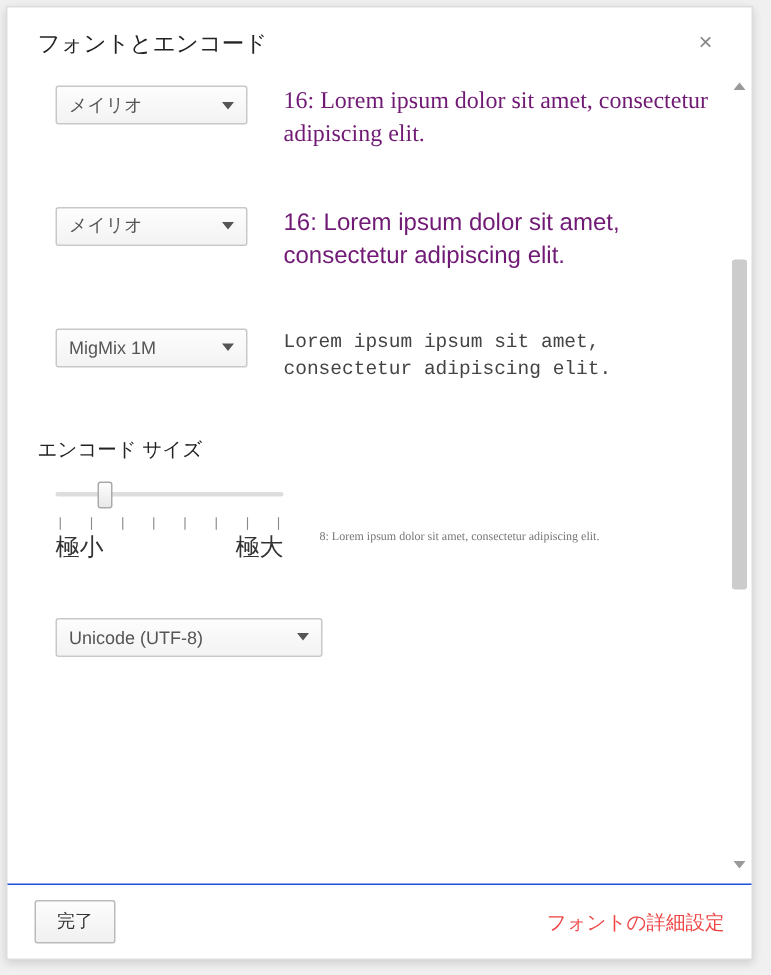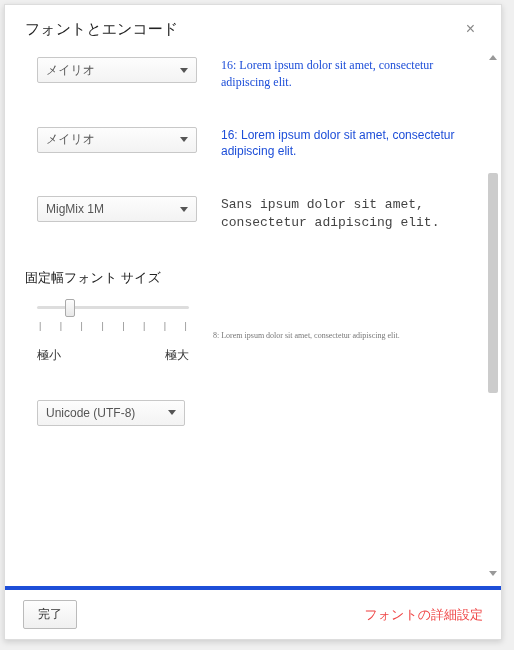--- a/index.html
+++ b/index.html
@@ -58,47 +58,47 @@
       color: #222;
       margin-bottom: 10px;
       display: block;
     }
     .section-row {
       display: flex;
       align-items: flex-start;
       gap: 24px;
     }
     .select-box {
-      width: 160px;
+      width: 128px;
       height: 26px;
       border: 1px solid #c8c8c8;
       background: linear-gradient(#fdfdfd, #f3f3f3);
       border-radius: 2px;
       display: flex;
       align-items: center;
       justify-content: space-between;
       padding: 0 8px;
       cursor: pointer;
       font-size: 12px;
       color: #555;
       margin-left: 12px;
     }
     .select-box.wide {
-      width: 148px;
+      width: 178px;
     }
     .triangle-down {
       width: 0; height: 0;
       border-left: 4px solid transparent;
       border-right: 4px solid transparent;
       border-top: 5px solid #555;
     }
     .preview-text {
       flex: 1;
-      font-size: 12px;
-      color: #1d4ed8;
+      font-size: 16px;
+      color: #701a75;
       line-height: 1.4;
       font-family: Georgia, serif;
     }
     .preview-text.sans { font-family: Arial, sans-serif; }
     .preview-text.mono {
       font-family: "Courier New", monospace;
       font-size: 13px;
       color: #444;
     }
     .preview-text.tiny {
@@ -138,26 +138,26 @@
       display: flex;
       justify-content: space-between;
       font-size: 9px;
       color: #888;
       margin-top: 2px;
       padding: 0 2px;
     }
     .slider-labels {
       display: flex;
       justify-content: space-between;
-      font-size: 12px;
+      font-size: 16px;
       color: #333;
-      margin-top: 16px;
+      margin-top: 2px;
     }
     .dialog-footer {
-      border-top: 4px solid #1d4ed8;
+      border-top: 1px solid #1d4ed8;
       padding: 10px 18px;
       display: flex;
       justify-content: space-between;
       align-items: center;
     }
     .done-btn {
       border: 1px solid #bbb;
       background: linear-gradient(#fdfdfd,#f0f0f0);
       padding: 5px 14px;
       font-size: 12px;
@@ -237,26 +237,26 @@
             <div class="preview-text sans">16: Lorem ipsum dolor sit amet, consectetur adipiscing elit.</div>
           </div>
         </div>
 
         <div class="section">
           <div class="section-row">
             <div class="select-box">
               <span>MigMix 1M</span>
               <span class="triangle-down"></span>
             </div>
-            <div class="preview-text mono">Sans ipsum dolor sit amet, consectetur adipiscing elit.</div>
-          </div>
-        </div>
-
-        <div class="section">
-          <span class="section-label">固定幅フォント サイズ</span>
+            <div class="preview-text mono">Lorem ipsum ipsum sit amet, consectetur adipiscing elit.</div>
+          </div>
+        </div>
+
+        <div class="section">
+          <span class="section-label">エンコード サイズ</span>
           <div class="section-row">
             <div class="slider-wrap">
               <div class="slider-track">
                 <div class="slider-rail"></div>
                 <div class="slider-thumb"></div>
               </div>
               <div class="slider-ticks">
                 <span>|</span>
                   <span>|</span>
                   <span>|</span>

